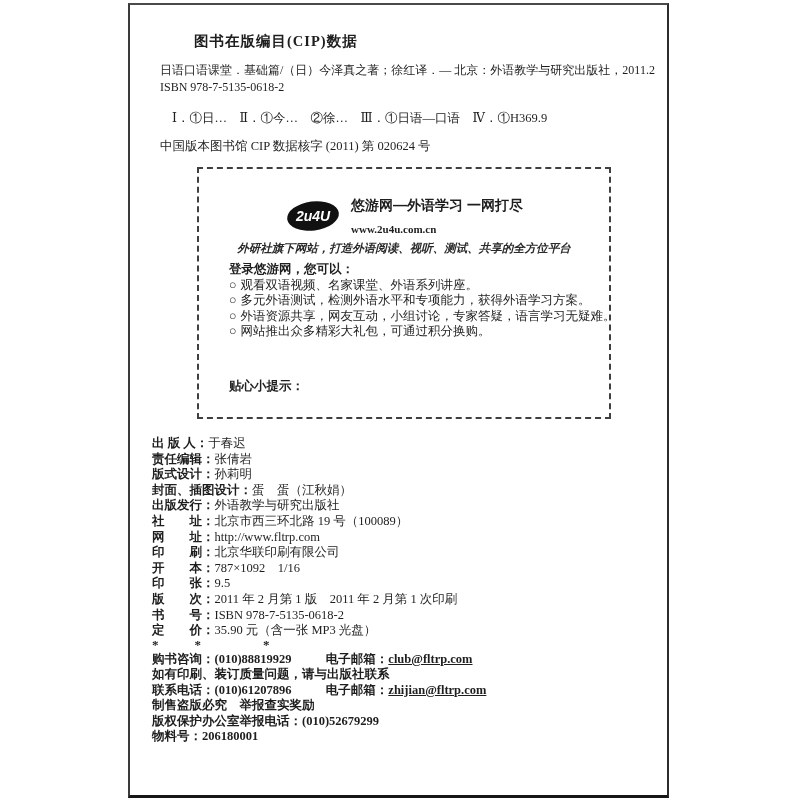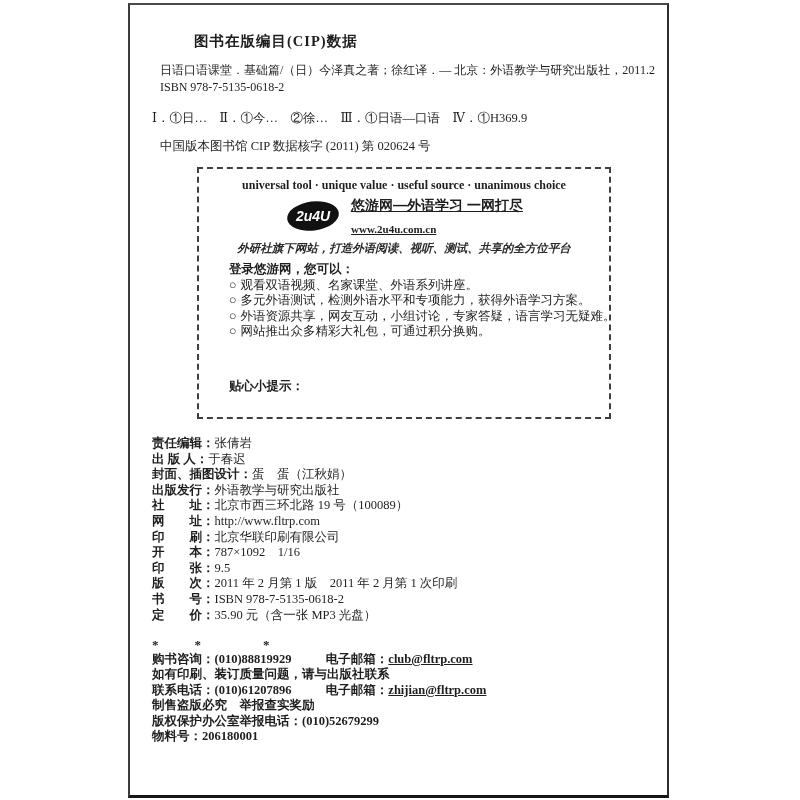--- a/index.html
+++ b/index.html
@@ -9,28 +9,28 @@
   .b{font-weight:bold;}
 
   
   .page-border{position:absolute;left:128px;top:3px;width:537px;height:790px;
     border-top:2px solid #4a4a4a;border-left:2px solid #3a3a3a;
     border-right:2px solid #2c2c2c;border-bottom:3px solid #161616;background:#fff;}
 
   
   .cip-header{left:175px;top:32px;font-size:14.5px;letter-spacing:1px;padding-left:19px;}
   .cip-desc{left:160px;top:62px;font-size:12px;line-height:17px;}
-  .cip-class{left:152px;top:110px;font-size:12.5px;}
+  .cip-class{left:172px;top:110px;font-size:12.5px;}
   .cip-record{left:160px;top:138px;font-size:12.5px;}
 
   
   .ad-box{left:197px;top:167px;width:410px;height:248px;border:2px dashed #3f3f3f;}
   .ad-slogan{width:100%;text-align:center;margin-top:9px;font-size:12px;font-weight:bold;}
   .ad-logo-row{position:absolute;left:0;top:28px;width:100%;display:flex;justify-content:center;align-items:center;gap:10px;}
-  .ad-site{display:flex;flex-direction:column;align-items:flex-start;text-decoration:underline;}
+  .ad-site{display:flex;flex-direction:column;align-items:flex-start;}
   .ad-site-title{font-size:14px;font-weight:bold;font-family:"Liberation Sans",sans-serif;}
   .ad-site-url{font-size:11px;font-weight:bold;margin-top:8px;}
   .ad-desc{position:absolute;left:0;top:72px;width:100%;text-align:center;font-size:11.5px;font-style:italic;font-weight:bold;color:#2a2a2a;}
   .ad-login{position:absolute;left:30px;top:93px;font-size:12.5px;line-height:15.6px;}
   .feature-line{white-space:nowrap;}
   .bullet{display:inline-block;margin-right:4px;}
   .ad-tip{position:absolute;left:30px;top:210px;font-size:12.5px;line-height:15.6px;font-weight:bold;}
 
   
   .pub-block{left:152px;top:436px;font-size:12.5px;line-height:15.6px;}
@@ -52,21 +52,20 @@
 
 <div class="abs cip-header b nowrap">图书在版编目(CIP)数据</div>
 <div class="abs cip-desc">
   <div class="nowrap">日语口语课堂．基础篇/（日）今泽真之著；徐红译．— 北京：外语教学与研究出版社，2011.2</div>
   <div class="nowrap">ISBN 978-7-5135-0618-2</div>
 </div>
 <div class="abs cip-class nowrap">Ⅰ．①日…　Ⅱ．①今…　②徐…　Ⅲ．①日语—口语　Ⅳ．①H369.9</div>
 <div class="abs cip-record nowrap">中国版本图书馆 CIP 数据核字 (2011) 第 020624 号</div>
 
 <div class="abs ad-box">
-  <div class="ad-slogan nowrap">universal tool · unique value · useful source · unanimous choice</div>
   <div class="ad-logo-row">
     <svg width="56" height="38" viewBox="0 0 56 38">
       <ellipse cx="28" cy="19" rx="26" ry="14.5" fill="#111111" transform="rotate(-7 28 19)"></ellipse>
       <text x="28" y="24" text-anchor="middle" font-size="14" font-style="italic" font-weight="bold" fill="#ffffff" font-family="Liberation Sans, sans-serif">2u4U</text>
     </svg>
     <div class="ad-site">
       <div class="ad-site-title nowrap">悠游网—外语学习 一网打尽</div>
       <div class="ad-site-url nowrap">www.2u4u.com.cn</div>
     </div>
   </div>
@@ -77,22 +76,23 @@
     <div class="feature-line"><span class="bullet">○</span><span>多元外语测试，检测外语水平和专项能力，获得外语学习方案。</span></div>
     <div class="feature-line"><span class="bullet">○</span><span>外语资源共享，网友互动，小组讨论，专家答疑，语言学习无疑难。</span></div>
     <div class="feature-line"><span class="bullet">○</span><span>网站推出众多精彩大礼包，可通过积分换购。</span></div>
   </div>
   <div class="ad-tip">
     <div class="nowrap">贴心小提示：</div>
   </div>
 </div>
 
 <div class="abs pub-block">
+  <div class="nowrap"><span class="pub-label">出 版 人：</span><span class="pub-value">于春迟</span></div>
   <div class="nowrap"><span class="pub-label">责任编辑：</span><span class="pub-value">张倩岩</span></div>
-  <div class="nowrap"><span class="pub-label">出 版 人：</span><span class="pub-value">于春迟</span></div>
+  <div class="nowrap"><span class="pub-label">版式设计：</span><span class="pub-value">孙莉明</span></div>
   <div class="nowrap"><span class="pub-label">封面、插图设计：</span><span class="pub-value">蛋　蛋（江秋娟）</span></div>
   <div class="nowrap"><span class="pub-label">出版发行：</span><span class="pub-value">外语教学与研究出版社</span></div>
   <div class="nowrap"><span class="pub-label">社　　址：</span><span class="pub-value">北京市西三环北路 19 号（100089）</span></div>
   <div class="nowrap"><span class="pub-label">网　　址：</span><span class="pub-value">http://www.fltrp.com</span></div>
   <div class="nowrap"><span class="pub-label">印　　刷：</span><span class="pub-value">北京华联印刷有限公司</span></div>
   <div class="nowrap"><span class="pub-label">开　　本：</span><span class="pub-value">787×1092　1/16</span></div>
   <div class="nowrap"><span class="pub-label">印　　张：</span><span class="pub-value">9.5</span></div>
   <div class="nowrap"><span class="pub-label">版　　次：</span><span class="pub-value">2011 年 2 月第 1 版　2011 年 2 月第 1 次印刷</span></div>
   <div class="nowrap"><span class="pub-label">书　　号：</span><span class="pub-value">ISBN 978-7-5135-0618-2</span></div>
   <div class="nowrap"><span class="pub-label">定　　价：</span><span class="pub-value">35.90 元（含一张 MP3 光盘）</span></div>

